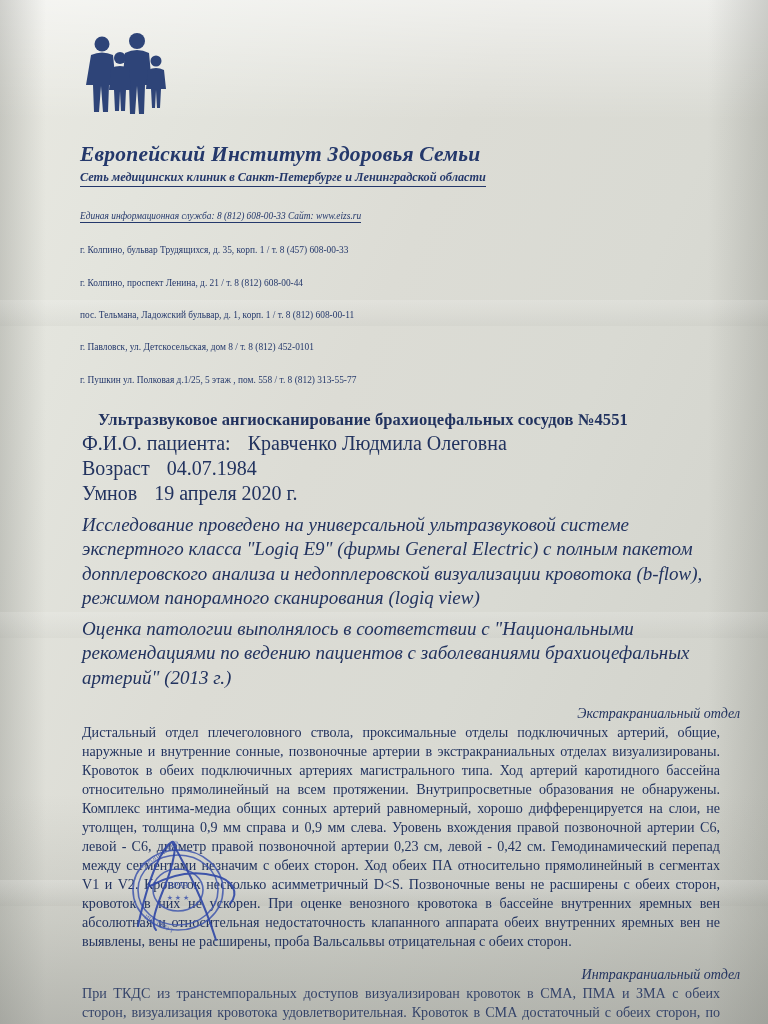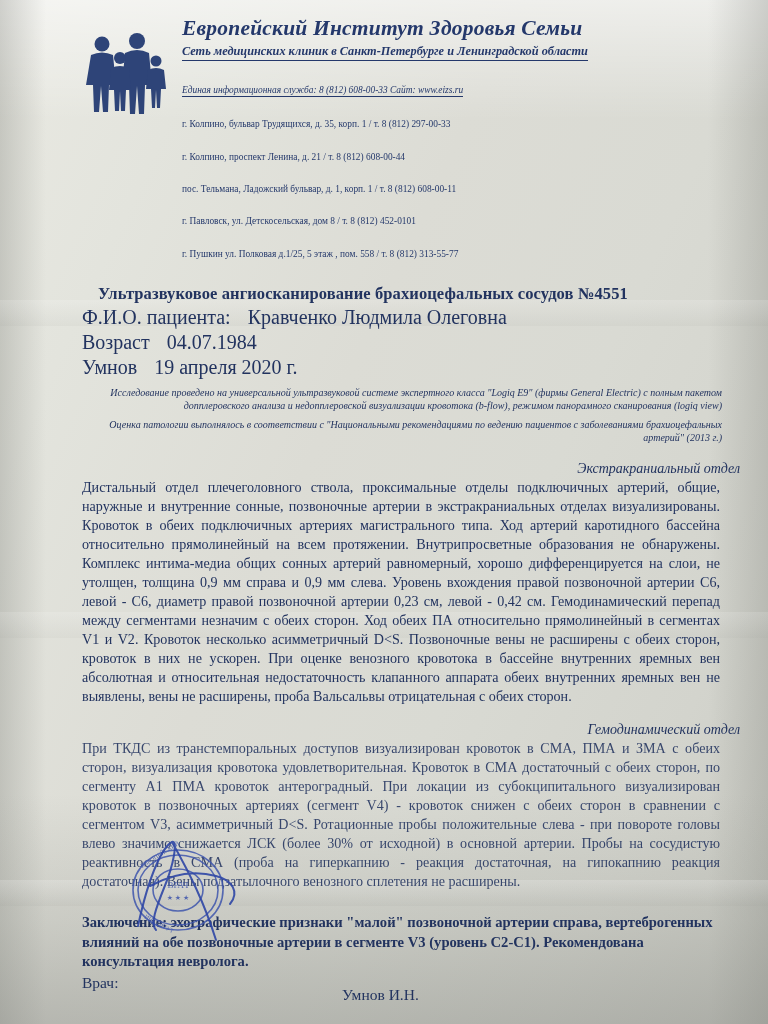--- a/index.html
+++ b/index.html
@@ -54,22 +54,23 @@
     position: relative;
     z-index: 3;
     padding: 10px 28px 0 40px;
     color: #2b3a63;
   }
 
   
   .letterhead {
     display: flex;
     align-items: flex-start;
-    gap: 10px;
+    gap: 16px;
     padding-left: 40px;
+    flex-direction: column;
   }
   .logo {
     width: 92px;
     height: 86px;
     flex: 0 0 92px;
     position: relative;
     margin-top: 18px;
   }
   .logo svg { display: block; }
   .head-text {
@@ -127,27 +128,27 @@
     margin-top: 2px;
     margin-left: 42px;
     color: #22335f;
     white-space: nowrap;
   }
   .field-label { }
   .field-value { margin-left: 12px; }
 
   .intro {
     font-style: italic;
-    font-size: 10px;
+    font-size: 19px;
     line-height: 1.28;
     margin-top: 8px;
     margin-left: 42px;
-    margin-right: 18px;
-    color: #22335f;
-    text-align: right;
+    margin-right: 33px;
+    color: #22335f;
+    text-align: left;
   }
   .intro p { margin: 0; }
   .intro .spaced { margin-top: 7px; }
 
   .section-head {
     font-style: italic;
     font-size: 14px;
     margin-top: 16px;
     margin-left: 34px;
     color: #22335f;
@@ -239,21 +240,21 @@
             <path d="M68 42 q8 -4 16 0 l2 19 -5 0 -1 19 -3 0 -1 -18 -1 18 -3 0 -1 -19 -5 0 z"></path>
           </g>
         </svg>
       </div>
 
       <div class="head-text">
         <div class="org-name">Европейский Институт Здоровья Семьи</div>
         <div class="org-sub">Сеть медицинских клиник в Санкт-Петербурге и Ленинградской области</div>
         <div class="contact-block">
           <div class="contact-line first">Единая информационная служба: 8 (812) 608-00-33 Сайт: www.eizs.ru</div>
-          <div class="contact-line">г. Колпино, бульвар Трудящихся, д. 35, корп. 1 / т. 8 (812) 297-00-33</div>
+          <div class="contact-line">г. Колпино, бульвар Трудящихся, д. 35, корп. 1 / т. 8 (457) 608-00-33</div>
           <div class="contact-line">г. Колпино, проспект Ленина, д. 21 / т. 8 (812) 608-00-44</div>
           <div class="contact-line">пос. Тельмана, Ладожский бульвар, д. 1, корп. 1 / т. 8 (812) 608-00-11</div>
           <div class="contact-line">г. Павловск, ул. Детскосельская, дом 8 / т. 8 (812) 452-0101</div>
           <div class="contact-line">г. Пушкин ул. Полковая д.1/25, 5 этаж , пом. 558 / т. 8 (812) 313-55-77</div>
         </div>
       </div>
     </div>
 
     <div class="doc-title">Ультразвуковое ангиосканирование брахиоцефальных сосудов №4551</div>
 
@@ -271,21 +272,21 @@
     </div>
 
     <div class="intro">
       <p>Исследование проведено на универсальной ультразвуковой системе экспертного класса "Logiq E9" (фирмы General Electric) с полным пакетом допплеровского анализа и недопплеровской визуализации кровотока (b-flow), режимом панорамного сканирования (logiq view)</p>
       <p class="spaced">Оценка патологии выполнялось в соответствии с "Национальными рекомендациями по ведению пациентов с заболеваниями брахиоцефальных артерий" (2013 г.)</p>
     </div>
 
     <div class="section-head">Экстракраниальный отдел</div>
     <div class="para">Дистальный отдел плечеголовного ствола, проксимальные отделы подключичных артерий, общие, наружные и внутренние сонные, позвоночные артерии в экстракраниальных отделах визуализированы. Кровоток в обеих подключичных артериях магистрального типа. Ход артерий каротидного бассейна относительно прямолинейный на всем протяжении. Внутрипросветные образования не обнаружены. Комплекс интима-медиа общих сонных артерий равномерный, хорошо дифференцируется на слои, не утолщен, толщина 0,9 мм справа и 0,9 мм слева. Уровень вхождения правой позвоночной артерии С6, левой - С6, диаметр правой позвоночной артерии 0,23 см, левой - 0,42 см. Гемодинамический перепад между сегментами незначим с обеих сторон. Ход обеих ПА относительно прямолинейный в сегментах V1 и V2. Кровоток несколько асимметричный D&lt;S. Позвоночные вены не расширены с обеих сторон, кровоток в них не ускорен. При оценке венозного кровотока в бассейне внутренних яремных вен абсолютная и относительная недостаточность клапанного аппарата обеих внутренних яремных вен не выявлены, вены не расширены, проба Вальсальвы отрицательная с обеих сторон.</div>
 
-    <div class="section-head">Гемодинамический отдел</div>
+    <div class="section-head">Интракраниальный отдел</div>
     <div class="para intracranial">При ТКДС из транстемпоральных доступов визуализирован кровоток в СМА, ПМА и ЗМА с обеих сторон, визуализация кровотока удовлетворительная. Кровоток в СМА достаточный с обеих сторон, по сегменту А1 ПМА кровоток антероградный. При локации из субокципитального визуализирован кровоток в позвоночных артериях (сегмент V4) - кровоток снижен с обеих сторон в сравнении с сегментом V3, асимметричный D&lt;S. Ротационные пробы положительные слева - при повороте головы влево значимо снижается ЛСК (более 30% от исходной) в основной артерии. Пробы на сосудистую реактивность в СМА (проба на гиперкапнию - реакция достаточная, на гипокапнию реакция достаточная). Вены подзатылочного венозного сплетения не расширены.</div>
 
     <div class="conclusion">Заключение: эхографические признаки "малой" позвоночной артерии справа, вертеброгенных влияний на обе позвоночные артерии в сегменте V3 (уровень С2-С1). Рекомендована консультация невролога.</div>
 
     <div class="sign-row">
       <span class="sign-label">Врач:</span>
       <span class="sign-name">Умнов И.Н.</span>
     </div>
 
   </div>

